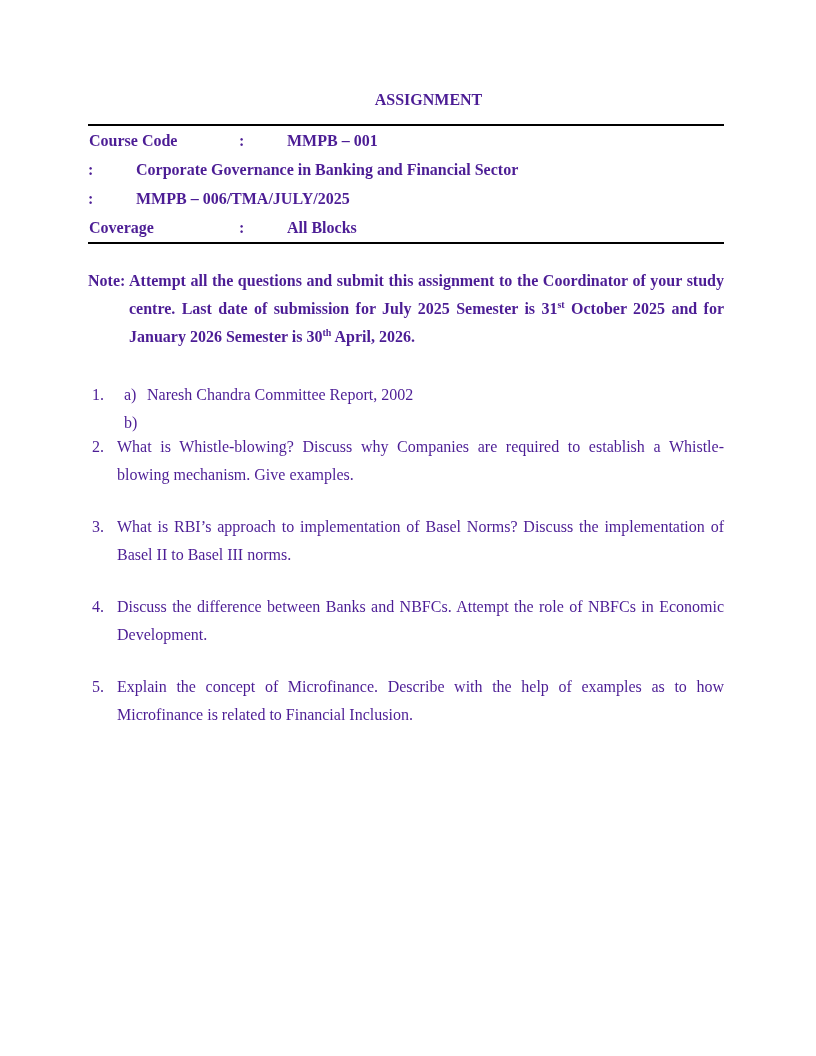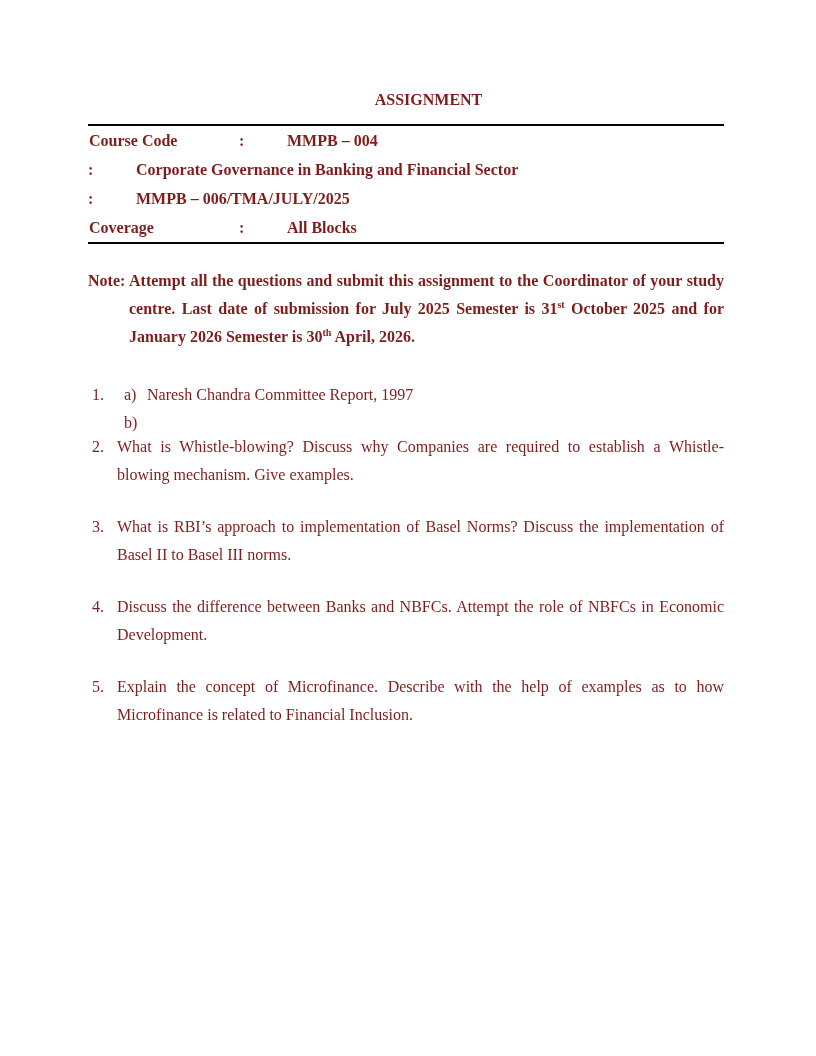--- a/index.html
+++ b/index.html
@@ -3,21 +3,21 @@
 <meta charset="utf-8">
 <style>
   * { box-sizing: border-box; }
   html, body { margin: 0; padding: 0; background: #ffffff; }
   .page {
     position: relative;
     width: 816px;
     height: 1056px;
     margin: 0 auto;
     background: #ffffff;
-    color: #7f1d1d;
+    color: #4c1d95;
     font-family: "Liberation Serif", "DejaVu Serif", serif;
     font-size: 16px;
     padding: 90px 92px 0 88px;
     overflow: hidden;
   }
   .doc-title {
     margin: 0;
     font-size: 16px;
     font-weight: bold;
     line-height: 20px;
@@ -62,21 +62,21 @@
 <body>
 
 <div class="page">
 
   <h1 class="doc-title">ASSIGNMENT</h1>
 
   <div class="course-table">
     <div class="ct-row">
       <span class="ct-label">Course Code</span>
       <span class="ct-colon">:</span>
-      <span class="ct-value">MMPB – 004</span>
+      <span class="ct-value">MMPB – 001</span>
     </div>
     <div class="ct-row">
       <span class="ct-colon">:</span>
       <span class="ct-value">Corporate Governance in Banking and Financial Sector</span>
     </div>
     <div class="ct-row">
       <span class="ct-colon">:</span>
       <span class="ct-value">MMPB – 006/TMA/JULY/2025</span>
     </div>
     <div class="ct-row">
@@ -85,21 +85,21 @@
       <span class="ct-value">All Blocks</span>
     </div>
   </div>
 
   <p class="note"><span>Note:</span><span> Attempt all the questions and submit this assignment to the Coordinator of your study centre. Last date of submission for July 2025 Semester is 31</span><sup class="ord">st</sup><span> October 2025 and for January 2026 Semester is 30</span><sup class="ord">th</sup><span> April, 2026.</span></p>
 
   <div class="questions">
 
     <div class="question">
       <span class="q-num">1.</span>
-      <div class="sub-item"><span class="sub-marker">a)</span><span>Naresh Chandra Committee Report, 1997</span></div>
+      <div class="sub-item"><span class="sub-marker">a)</span><span>Naresh Chandra Committee Report, 2002</span></div>
       <div class="sub-item"><span class="sub-marker">b)</span></div>
     </div>
 
     <div class="question">
       <span class="q-num">2.</span>
       <div class="q-text">What is Whistle-blowing? Discuss why Companies are required to establish a Whistle-blowing mechanism. Give examples.</div>
     </div>
 
     <div class="question">
       <span class="q-num">3.</span>

